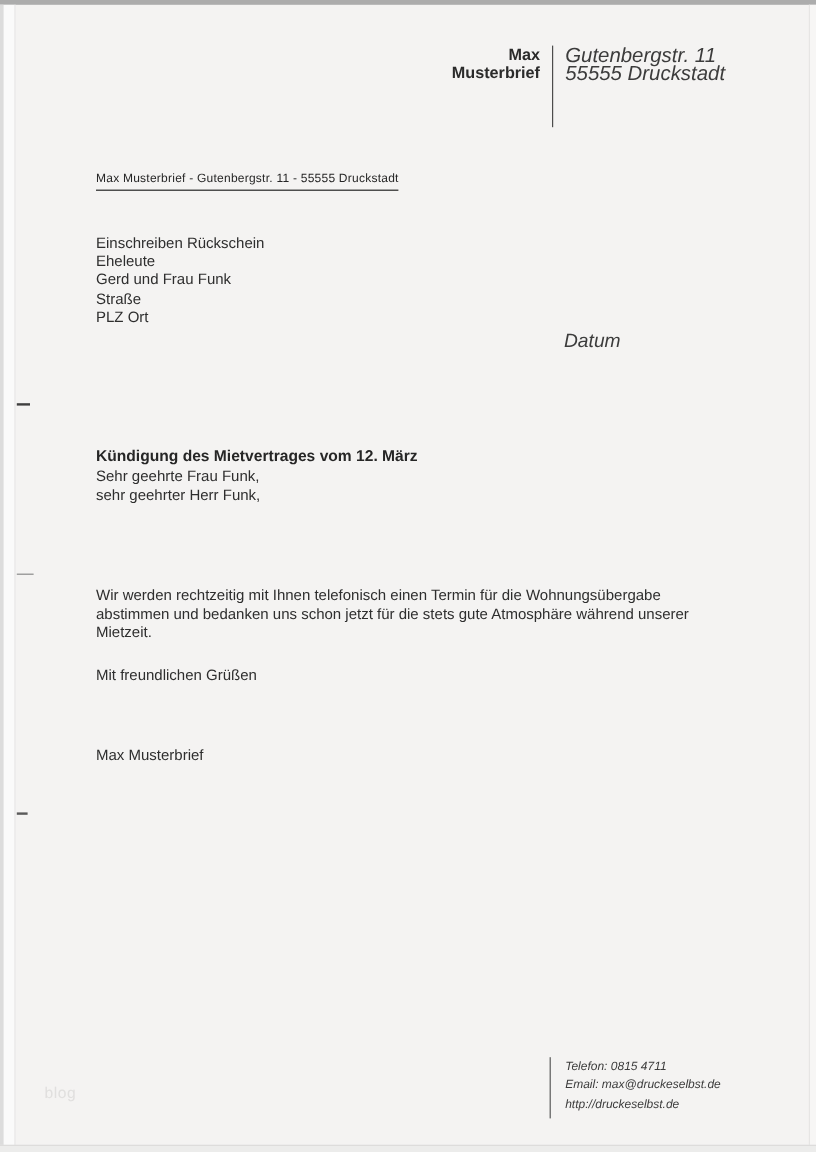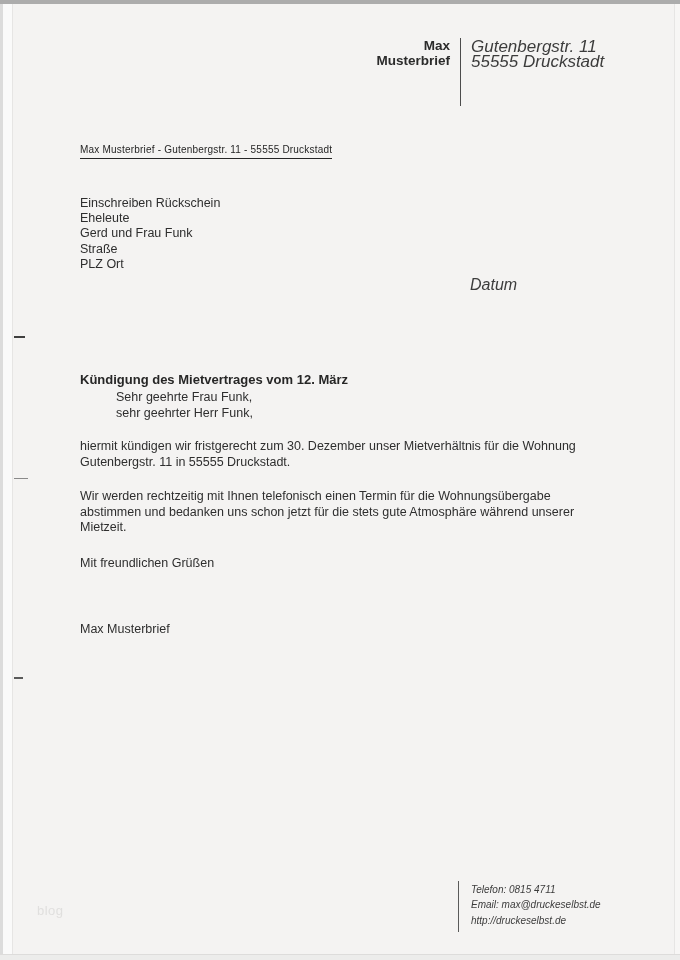--- a/index.html
+++ b/index.html
@@ -103,21 +103,21 @@
   }
   
   .body-block {
     position: absolute; left: 80px;
     width: 540px;
     font-size: 12.5px;
     line-height: 15.5px;
     color: #2e2e2e;
     white-space: pre-line;
   }
-  .salutation { top: 390px; margin-left: 36px; }
+  .salutation { top: 390px; }
   .para-1     { top: 439px; }
   .para-2     { top: 489px; }
   .closing    { top: 556px; }
   .signature  { top: 622px; }
   
   .footer-divider {
     position: absolute; left: 458px; top: 881px;
     width: 1px; height: 51px;
     background: #5a5a5a;
   }
@@ -163,22 +163,20 @@
   <div class="date-label">Datum</div>
 
   <div class="fold-1"></div>
   <div class="fold-2"></div>
   <div class="fold-3"></div>
 
   <div class="subject">Kündigung des Mietvertrages vom 12. März</div>
 
   <div class="body-block salutation">Sehr geehrte Frau Funk,
 sehr geehrter Herr Funk,</div>
-  <div class="body-block para-1">hiermit kündigen wir fristgerecht zum 30. Dezember unser Mietverhältnis für die Wohnung
-Gutenbergstr. 11 in 55555 Druckstadt.</div>
   <div class="body-block closing">Mit freundlichen Grüßen</div>
   <div class="body-block para-2">Wir werden rechtzeitig mit Ihnen telefonisch einen Termin für die Wohnungsübergabe
 abstimmen und bedanken uns schon jetzt für die stets gute Atmosphäre während unserer
 Mietzeit.</div>
   <div class="body-block signature">Max Musterbrief</div>
 
   <div class="footer-divider"></div>
   <div class="footer-contact">Telefon: 0815 4711
 Email: max@druckeselbst.de
 http://druckeselbst.de</div>

